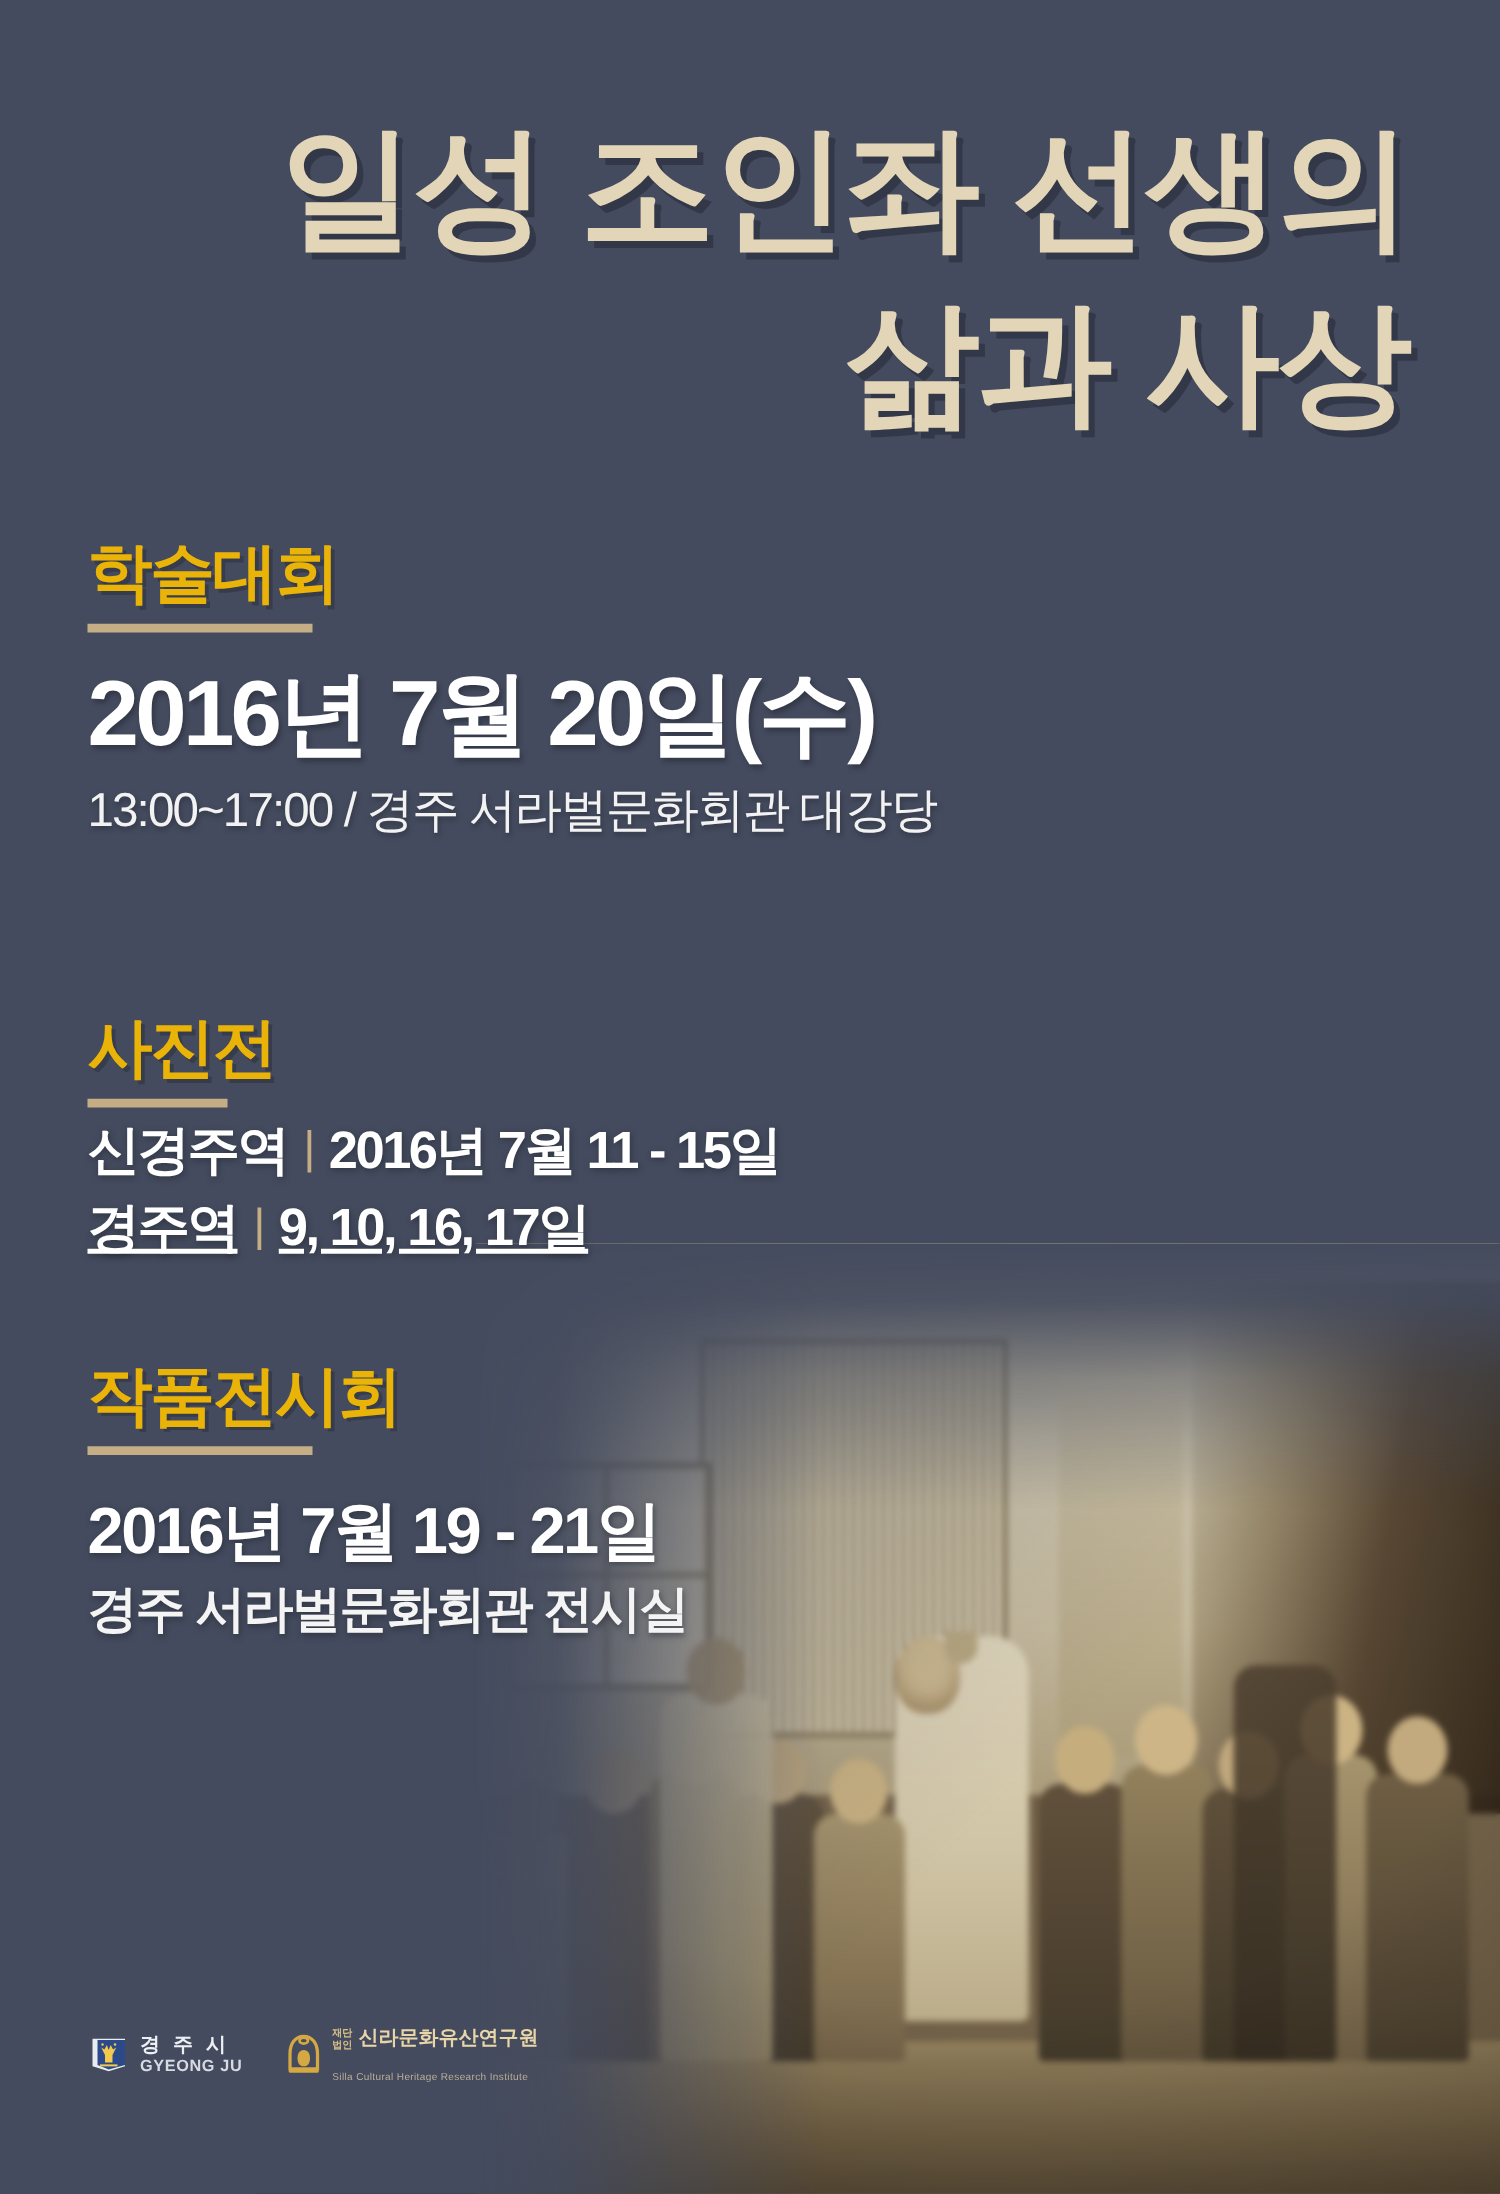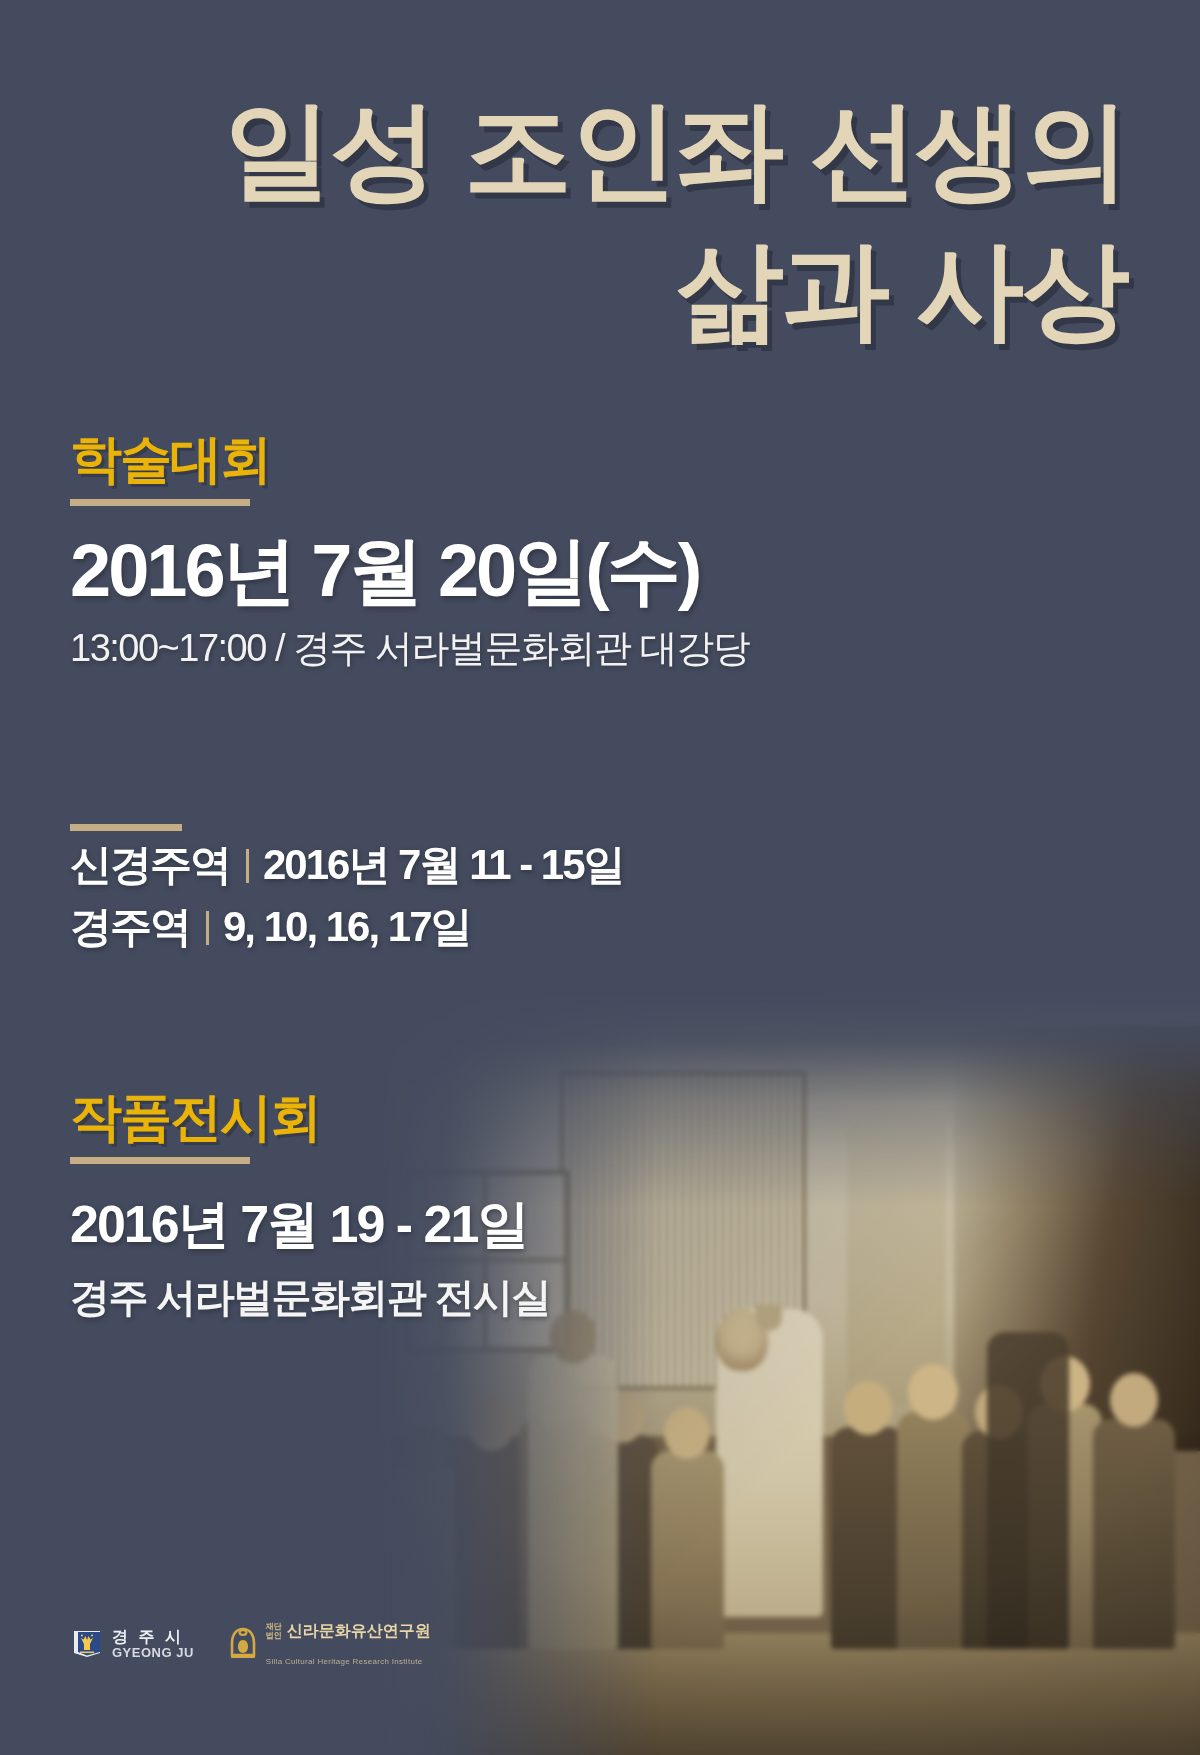--- a/index.html
+++ b/index.html
@@ -197,21 +197,21 @@
 
   .exh-date{
     color:#ffffff; font-weight:bold;
     font-size:52px; letter-spacing:-2px;
     margin-top:26px; white-space:nowrap;
     text-shadow:1px 2px 5px rgba(30,34,44,.55);
   }
   .exh-place{
     color:#f4f4f4; font-weight:bold;
     font-size:40px; letter-spacing:-1.6px;
-    margin-top:10px; white-space:nowrap;
+    white-space:nowrap;
     text-shadow:1px 2px 5px rgba(30,34,44,.55);
   }
 
   
   #logo-bar{
     position:absolute; left:70px; top:1622px;
     display:flex; align-items:center; gap:34px;
   }
   .logo{ display:flex; align-items:center; gap:8px; }
   .logo-text{ display:flex; flex-direction:column; line-height:1.05; }
@@ -302,29 +302,30 @@
     <div class="title" id="title-line-1">일성 조인좌 선생의</div>
 
     <div class="section" style="top:432px;">
       <div class="sec-head">학술대회</div>
       <div class="sec-rule rule-w1"></div>
       <div class="big-date">2016년 7월 20일(수)</div>
       <div class="sub-line">13:00~17:00 / 경주 서라벌문화회관 대강당</div>
     </div>
 
     <div class="section" style="top:812px;">
+      <div class="sec-head">사진전</div>
       <div class="sec-rule rule-w2"></div>
 
       <div class="venue-row">
         <span class="venue-name">신경주역</span>
         <span class="venue-sep"></span>
         <span class="venue-date">2016년 7월 11 - 15일</span>
       </div>
 
-      <div class="venue-row" style="margin-top:6px;">
+      <div class="venue-row" style="margin-top:6px;text-decoration:underline;">
         <span class="venue-name">경주역</span>
         <span class="venue-sep"></span>
         <span class="venue-date">9, 10, 16, 17일</span>
       </div>
     </div>
 
     <div class="section" style="top:1090px;">
       <div class="sec-head">작품전시회</div>
       <div class="sec-rule rule-w3"></div>
       <div class="exh-date">2016년 7월 19 - 21일</div>

